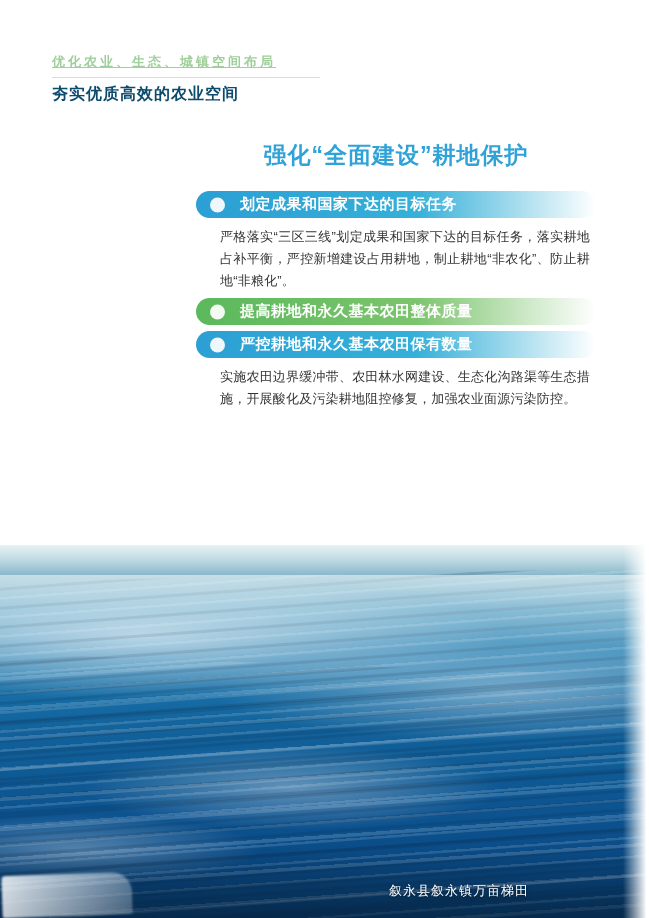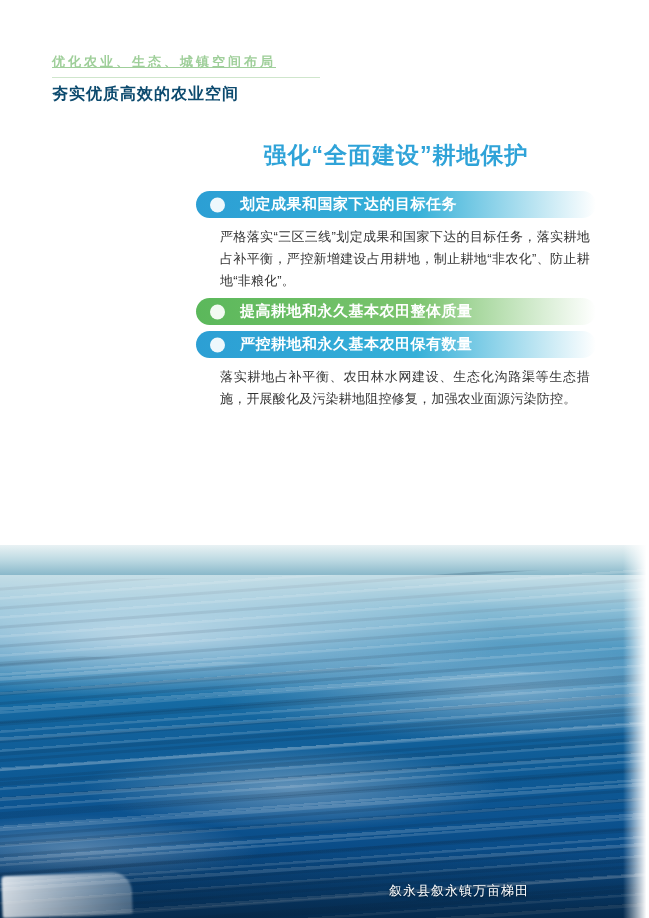--- a/index.html
+++ b/index.html
@@ -236,21 +236,21 @@
       <span class="dot"></span>
       <span>提高耕地和永久基本农田整体质量</span>
     </div>
   </div>
 
   <div class="block">
     <div class="bar bar-blue">
       <span class="dot"></span>
       <span>严控耕地和永久基本农田保有数量</span>
     </div>
-    <div class="para">落实耕地占补平衡、农田林水网建设、生态化沟路渠等生态措施，开展酸化及污染耕地阻控修复，加强农业面源污染防控。</div>
+    <div class="para">实施农田边界缓冲带、农田林水网建设、生态化沟路渠等生态措施，开展酸化及污染耕地阻控修复，加强农业面源污染防控。</div>
   </div>
 
 </div>
 
 <div class="photo">
   <div class="sky"></div>
   <div class="water"></div>
   <div class="stripes"></div>
   <div class="stripes2"></div>
   <div class="glare"></div>

